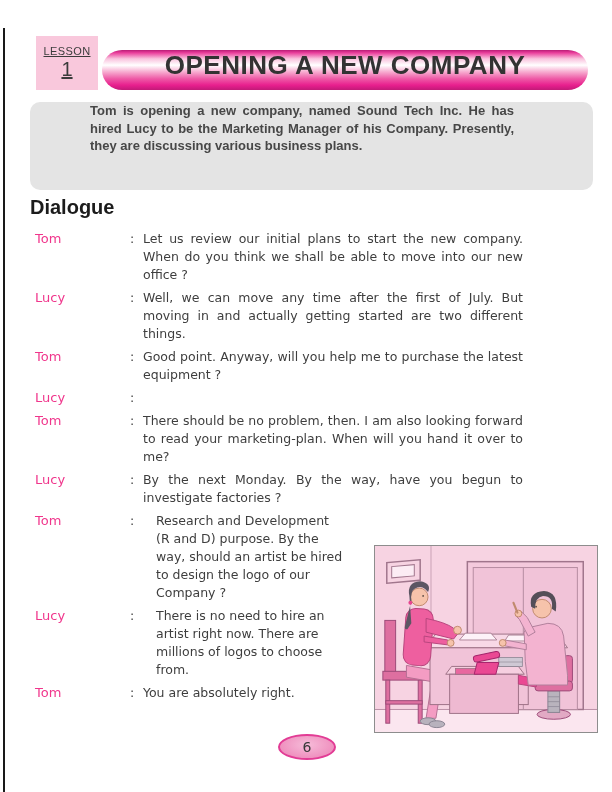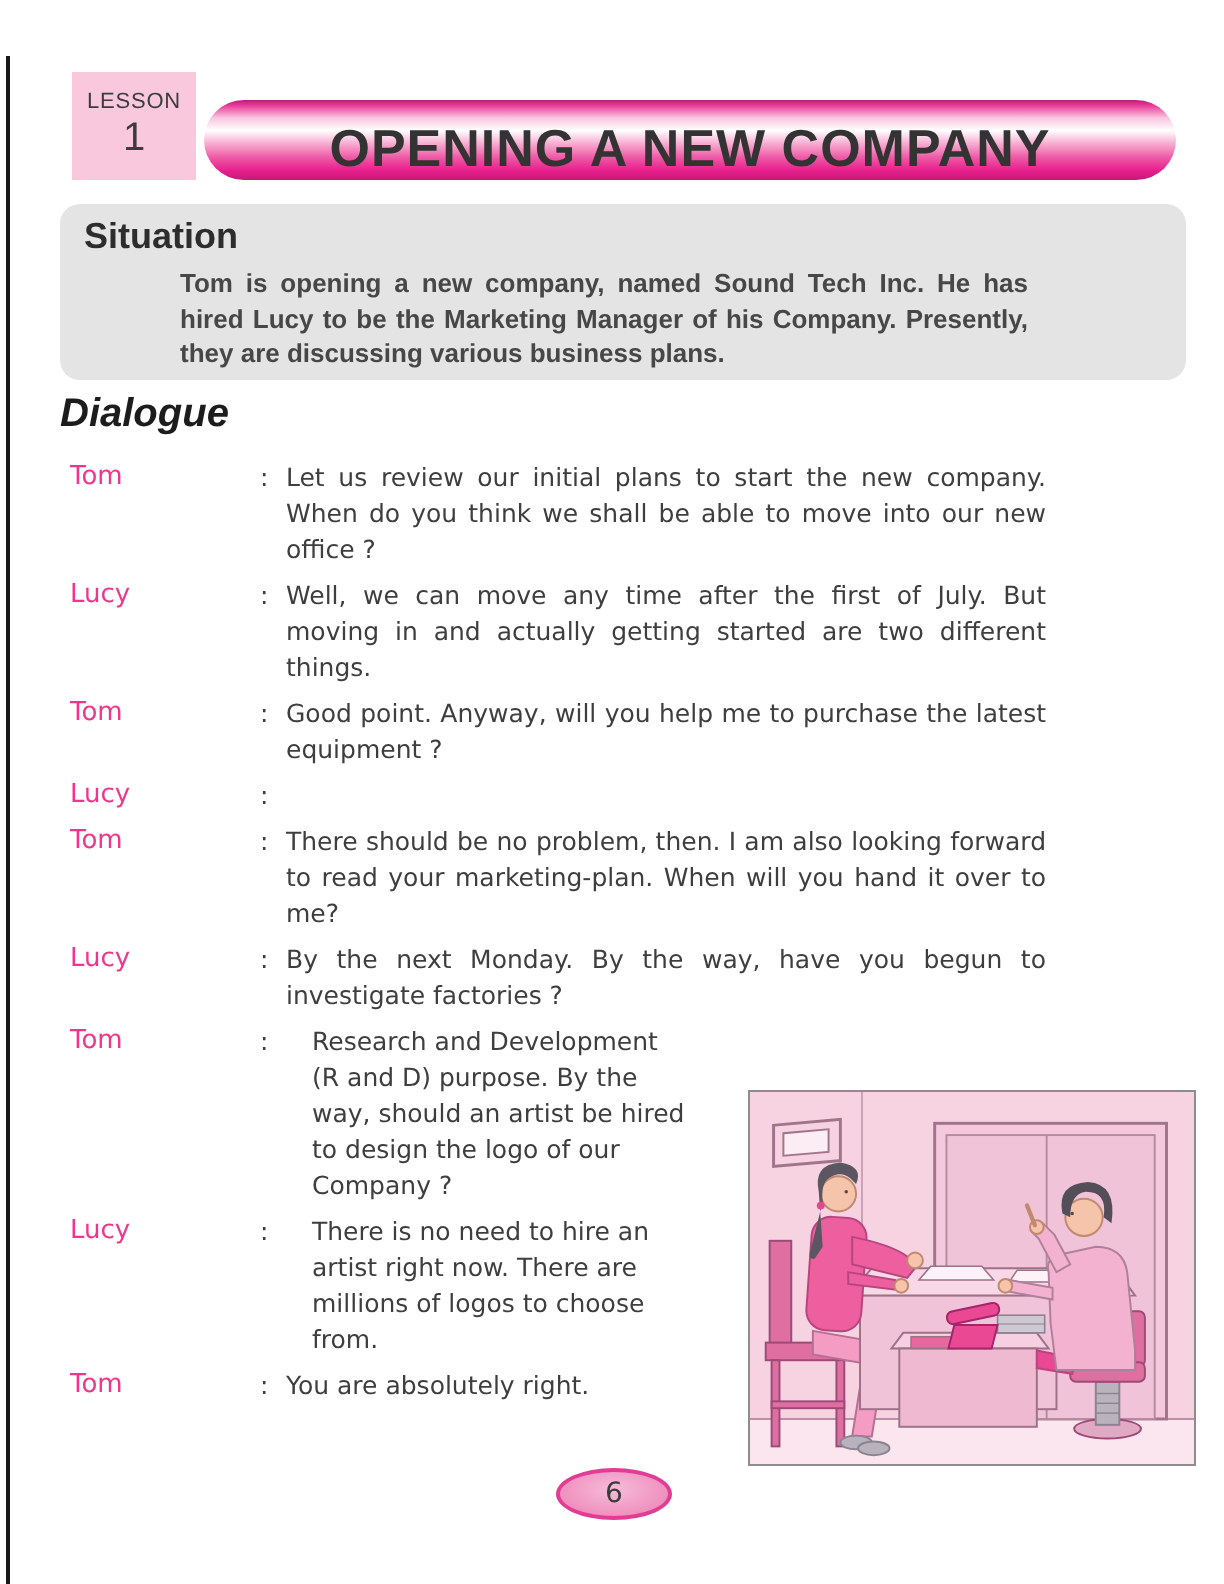--- a/index.html
+++ b/index.html
@@ -7,28 +7,29 @@
     position:relative; width:612px; height:792px; background:#ffffff;
     font-family:"DejaVu Sans", sans-serif; overflow:hidden;
   }
   .left-rule { position:absolute; left:3px; top:28px; width:2px; height:764px; background:#191919; }
 
   
   .lesson-box {
     position:absolute; left:36px; top:36px; width:62px; height:54px;
     background:#f9c8dc; text-align:center; color:#3c3c3c;
     font-family:"Liberation Sans", sans-serif;
+    text-decoration:underline;
   }
   .lesson-label { font-size:11px; margin-top:9px; letter-spacing:0.4px; }
   .lesson-number { font-size:20px; margin-top:1px; }
   .title-bar {
     position:absolute; left:102px; top:50px; width:486px; height:40px; border-radius:20px;
     background:linear-gradient(180deg,#b91c76 0%,#ea3d9b 7%,#f9c3de 22%,#ffffff 38%,
       #f7aacf 55%,#ee59a6 72%,#e81f8e 88%,#c21a78 100%);
-    display:flex; align-items:flex-end; justify-content:center;
+    display:flex; align-items:flex-start; justify-content:center;
   }
   .title-text {
     font-family:"Liberation Sans", sans-serif; font-weight:bold; font-size:26px;
     color:#333333; letter-spacing:0.5px; white-space:nowrap;
   }
 
   
   .situation-box {
     position:absolute; left:30px; top:102px; width:563px; height:88px;
     background:#e4e4e4; border-radius:10px;
@@ -36,21 +37,21 @@
   }
   .situation-heading { margin:6px 0 4px 12px; font-size:18px; font-weight:bold; color:#2d2d2d; }
   .situation-text {
     margin:0 79px 0 60px; font-size:13px; font-weight:bold; line-height:17.5px;
     text-align:justify; color:#474747;
   }
 
   
   .dialogue-heading {
     position:absolute; left:30px; top:196px; margin:0;
-    font-family:"Liberation Sans", sans-serif; font-size:20px; font-weight:bold; color:#1c1c1c;font-style:italic;
+    font-family:"Liberation Sans", sans-serif; font-size:20px; font-weight:bold; color:#1c1c1c;
   }
   .dialogue { position:absolute; left:30px; top:230px; width:493px; }
   .turn { display:flex; margin-bottom:5px; color:#3e3e3e; font-size:12.5px; line-height:18px; }
   .speaker { flex:none; width:100px; box-sizing:border-box; padding-left:5px; color:#f0368c; font-size:13px; }
   .colon { flex:none; width:13px; }
   .turn-text { flex:1; text-align:justify; min-width:0; }
   .force-justify { text-align:justify; text-align-last:justify; }
   .narrow { max-width:222px; white-space:pre-line; text-align:left;margin-left:13px; }
 
   
@@ -78,21 +79,20 @@
   <div class="lesson-box">
     <div class="lesson-label">LESSON</div>
     <div class="lesson-number">1</div>
   </div>
 
   <div class="title-bar">
     <span class="title-text">OPENING A NEW COMPANY</span>
   </div>
 
   <section class="situation-box">
-    <h2 class="situation-heading">Situation</h2>
     <p class="situation-text">Tom is opening a new company, named Sound Tech Inc. He has hired Lucy to be the Marketing Manager of his Company. Presently, they are discussing various business plans.</p>
   </section>
 
   <h2 class="dialogue-heading">Dialogue</h2>
 
   <div class="dialogue">
     <div class="turn">
       <span class="speaker">Tom</span>
       <span class="colon">:</span>
       <div class="turn-text">Let us review our initial plans to start the new company. When do you think we shall be able to move into our new office ?</div>

